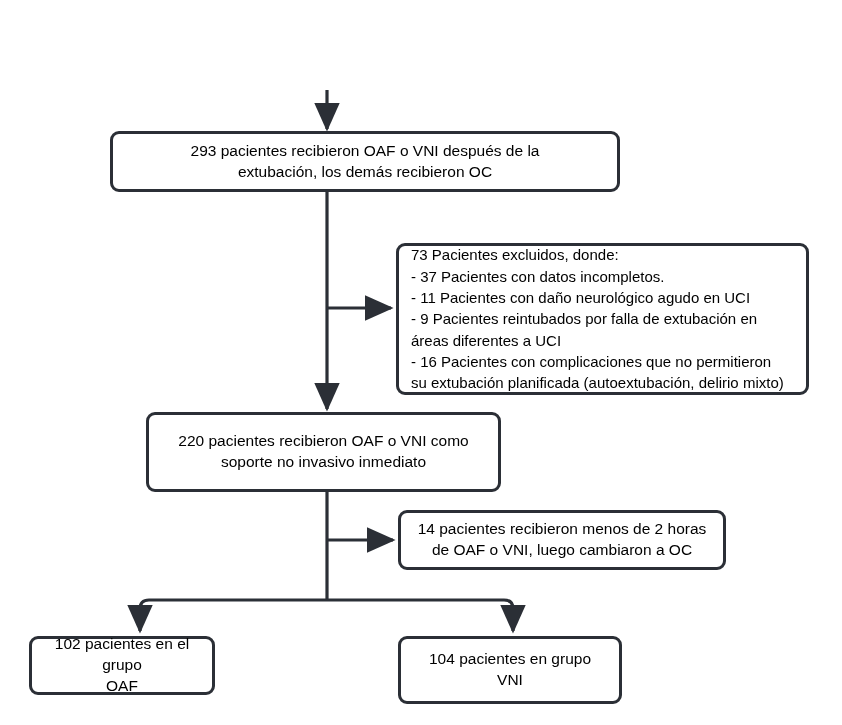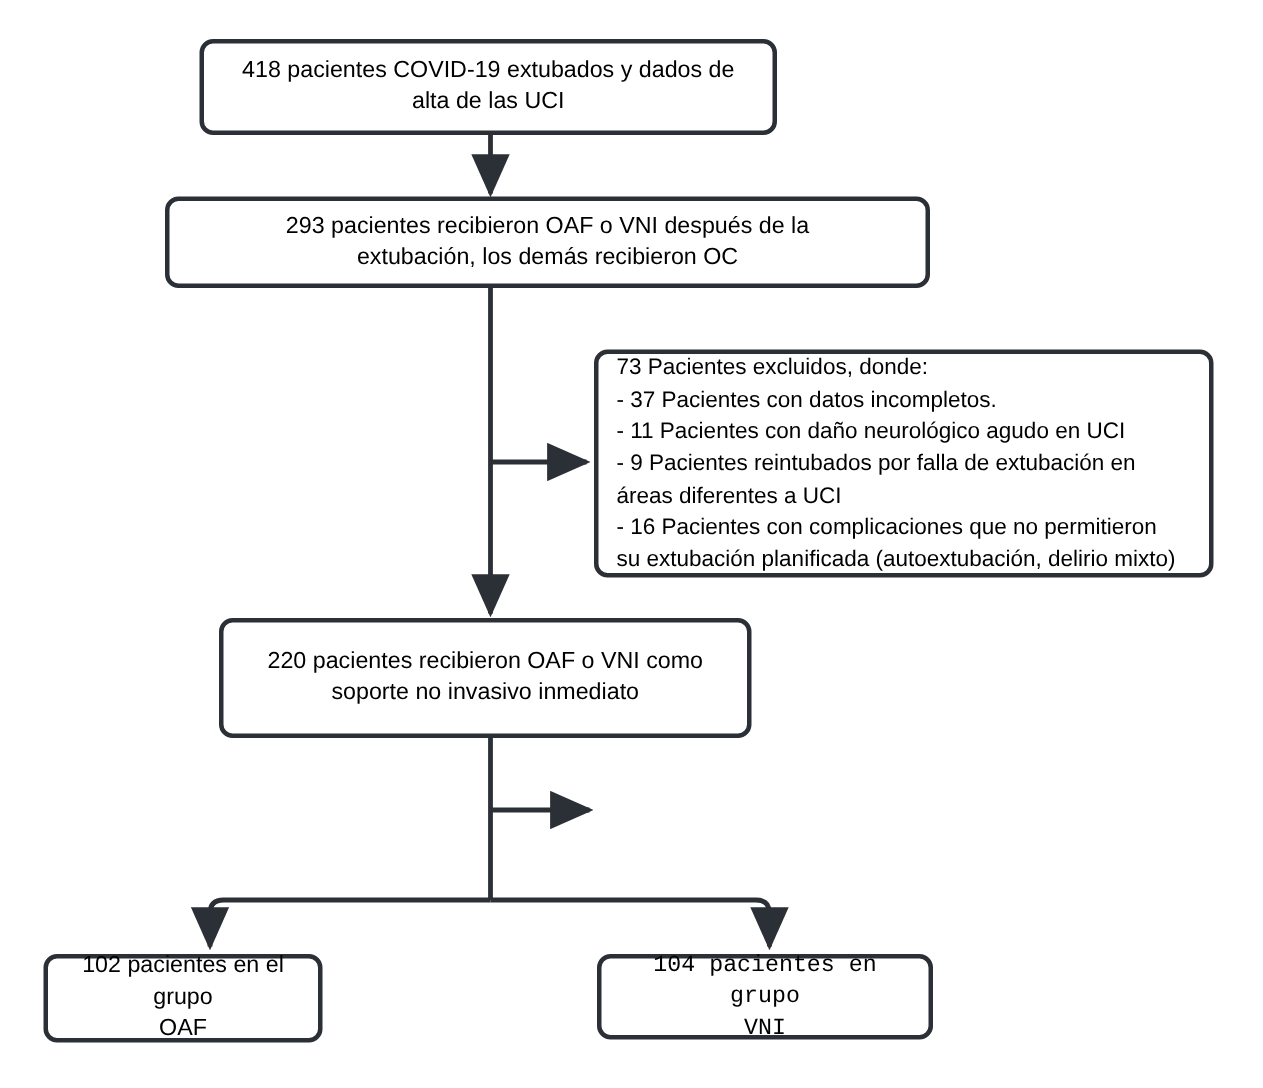--- a/index.html
+++ b/index.html
@@ -87,49 +87,49 @@
     </g>
 
     <g>
       <path d="M327,600 L149,600 Q140,600 140,609 L140,631" stroke="#2b2f36" stroke-width="3.2" fill="none" marker-end="url(#arrowhead)"></path>
     </g>
     <g>
       <path d="M327,600 L504,600 Q513,600 513,609 L513,631" stroke="#2b2f36" stroke-width="3.2" fill="none" marker-end="url(#arrowhead)"></path>
     </g>
   </svg>
 
-  <div class="node" style="left:133px; top:26px; width:385px; height:64px;">
-    <span class="node-text">418 pacientes COVID-19 extubados y dados de
-alta de las UCI</span>
-  </div>
 
   <div class="node" style="left:110px; top:131px; width:510px; height:61px;">
     <span class="node-text">293 pacientes recibieron OAF o VNI después de la
 extubación, los demás recibieron OC</span>
   </div>
 
-  <div class="node left-align" style="left:396px; top:233px; width:413px; height:152px;justify-content:center;">
+  <div class="node left-align" style="left:396px; top:243px; width:413px; height:152px;justify-content:center;">
     <span class="node-text">73 Pacientes excluidos, donde:
 - 37 Pacientes con datos incompletos.
 - 11 Pacientes con daño neurológico agudo en UCI
 -  9  Pacientes reintubados por falla de extubación en
 áreas diferentes a UCI
 - 16 Pacientes con complicaciones que no permitieron
 su extubación planificada (autoextubación, delirio mixto)</span>
   </div>
 
   <div class="node" style="left:146px; top:412px; width:355px; height:80px;">
     <span class="node-text">220 pacientes recibieron OAF o VNI como
 soporte no invasivo inmediato</span>
   </div>
 
+  <div class="node" style="left:398px; top:510px; width:328px; height:60px;">
+    <span class="node-text">14 pacientes recibieron menos de 2 horas
+de OAF o VNI, luego cambiaron a OC</span>
+  </div>
 
   <div class="node" style="left:29px; top:636px; width:186px; height:59px;">
     <span class="node-text">102 pacientes en el grupo
 OAF</span>
   </div>
 
-  <div class="node" style="left:398px; top:636px; width:224px; height:57px;font-family:Liberation Mono, monospace;">
+  <div class="node" style="left:398px; top:636px; width:224px; height:68px;">
     <span class="node-text">104 pacientes en grupo
 VNI</span>
   </div>
 
 </div>
 
 </body></html>

